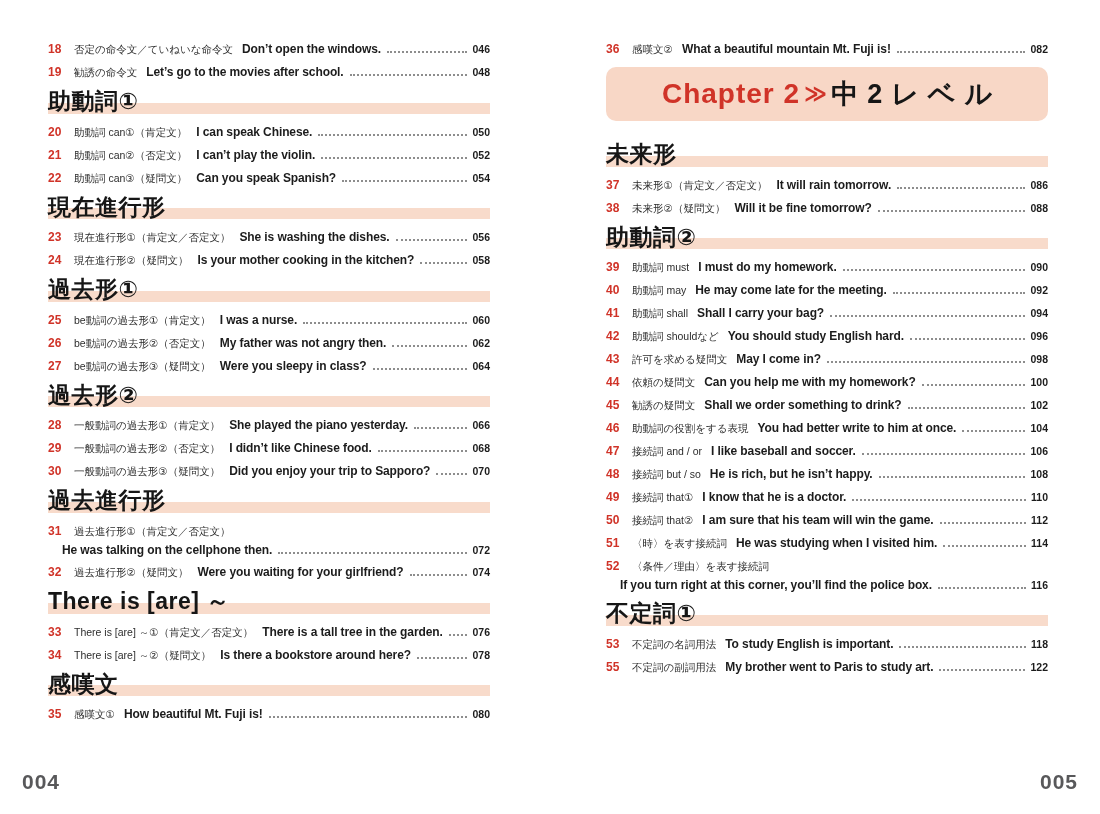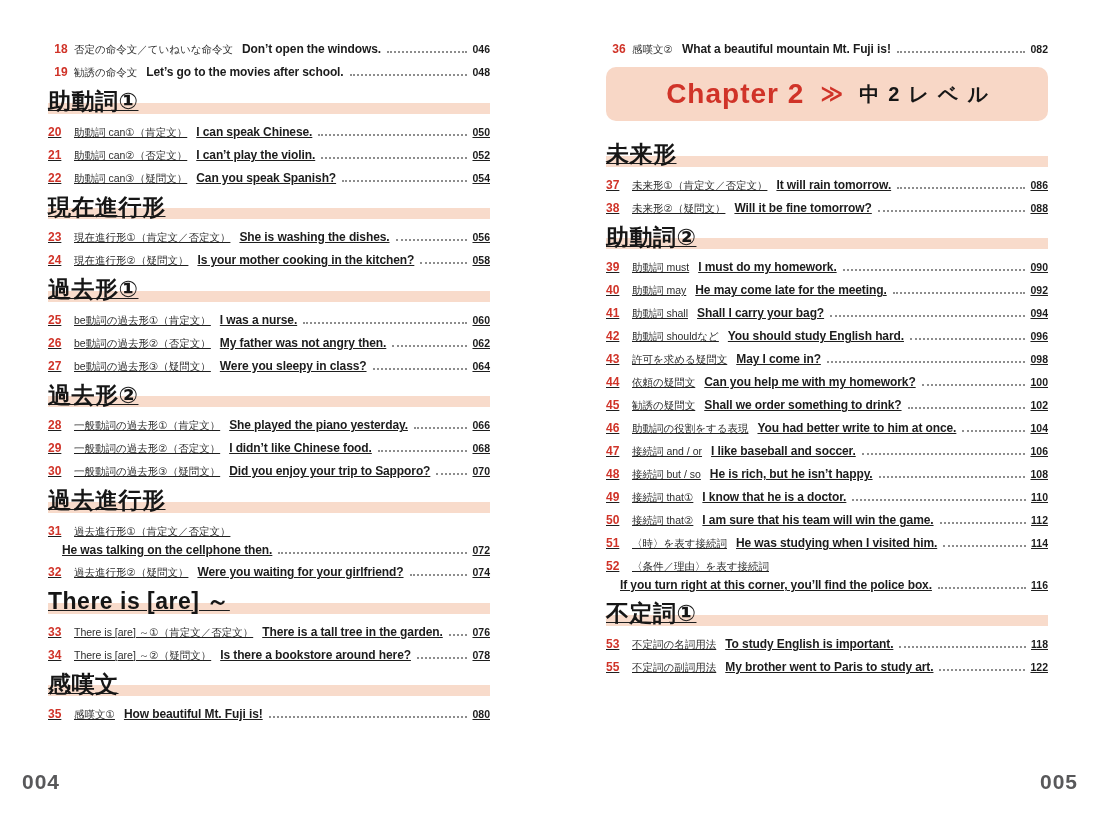--- a/index.html
+++ b/index.html
@@ -15,32 +15,32 @@
   
   .row{display:flex;align-items:baseline;white-space:nowrap;margin-bottom:8px;}
   .num{color:#d03328;font-weight:bold;font-size:12px;min-width:26px;flex:0 0 26px;}
   .label{font-size:10.5px;color:#2d2d2d;margin-right:9px;flex:0 0 auto;}
   .sentence{font-size:12px;font-weight:bold;letter-spacing:-0.1px;color:#1c1c1c;flex:0 0 auto;}
   .leader{flex:1 1 4px;min-width:4px;height:3px;margin:0 5px 0 6px;border-bottom:2px dotted #8d8d8d;}
   .pg{font-size:10.5px;font-weight:bold;color:#1c1c1c;flex:0 0 auto;}
   .row2{padding-left:14px;margin-top:-4px;justify-content:flex-end;}
 
   
-  .section{margin-top:1px;text-decoration:underline;}
-  .entries-block{margin-top:0;text-align:center;}
+  .section{margin-top:1px;}
+  .entries-block{margin-top:0;}
   .heading{position:relative;margin-bottom:9px;line-height:1.2;}
   .bar{position:absolute;left:0;right:0;bottom:2px;height:11px;background:#f8dbcb;}
   .htext{position:relative;font-size:23px;font-weight:bold;letter-spacing:0.5px;color:#161616;}
 
   
   .banner{height:54px;background:#f8d7c6;border-radius:10px;display:flex;align-items:center;
-          justify-content:center;gap:16px;margin:10px 0 20px 0;}
+          justify-content:center;gap:4px;margin:10px 0 20px 0;}
   .ch{color:#d03328;font-size:28px;font-weight:bold;letter-spacing:1px;}
   .arr{color:#d03328;font-size:22px;font-weight:bold;}
-  .lvl{color:#161616;font-size:20px;font-weight:bold;letter-spacing:9px;margin-right:-9px;}
+  .lvl{color:#161616;font-size:27px;font-weight:bold;letter-spacing:9px;margin-right:-9px;}
 
   
   .footer-num{position:absolute;bottom:20px;font-size:21px;font-weight:bold;color:#58585a;letter-spacing:1px;}
   #f-left{left:22px;}
   #f-right{right:22px;margin-top:20px;}
 </style>
 </head>
 <body>
 
 <div>

